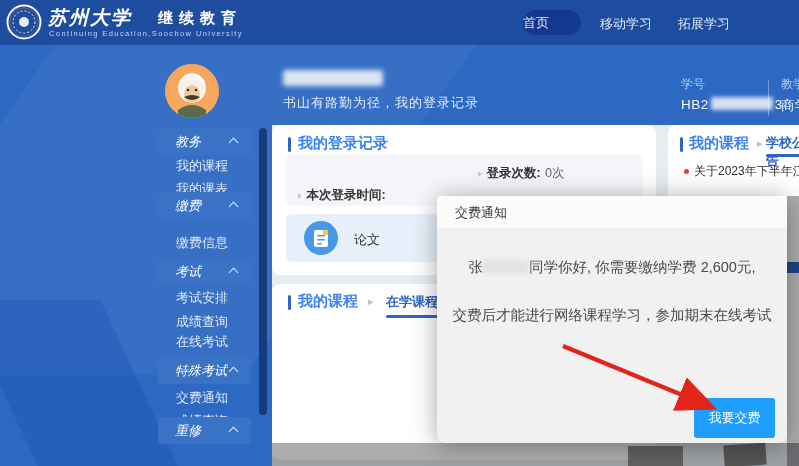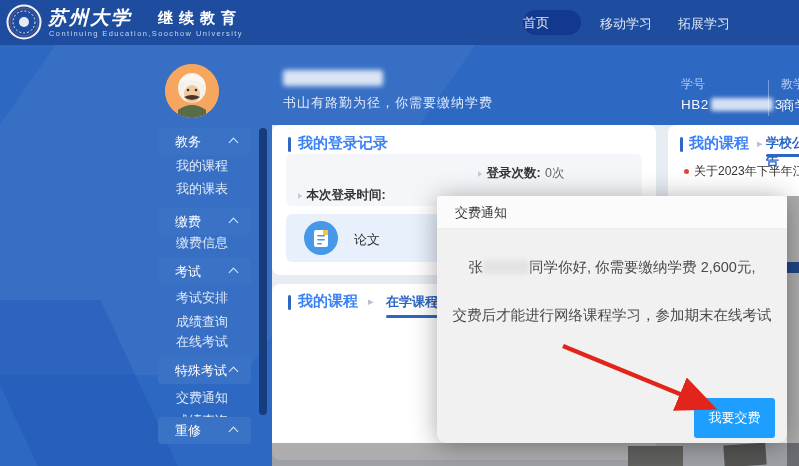--- a/index.html
+++ b/index.html
@@ -14,26 +14,26 @@
   .nav-pill{left:523px;top:10px;width:58px;height:25px;background:#12398e;border-radius:13px;color:#e5e5e5;font-size:13px;text-align:left;line-height:25px;cursor:pointer;}
   .nav-item{top:15px;color:#dbe5f6;font-size:13px;cursor:pointer;}
   
   .shape1{left:-60px;top:45px;width:420px;height:330px;background:rgba(255,255,255,0.05);transform:skewX(-35deg);}
   .shape2{left:0px;top:300px;width:140px;height:170px;background:rgba(30,80,180,0.35);transform:skewX(25deg);}
   
   .avatar{left:165px;top:64px;width:54px;height:54px;border-radius:50%;overflow:hidden;background:#f6a65f;}
   .name-blur{left:283px;top:70px;width:100px;height:16px;background:rgba(255,255,255,0.82);filter:blur(2.5px);border-radius:3px;}
   .motto{left:283px;top:94px;color:#dfeafb;font-size:13px;letter-spacing:1px;}
   .id-label{color:#b9cdeb;font-size:12px;}
-  .id-value{color:#f4f8ff;font-size:13.5px;letter-spacing:.5px;display:flex;align-items:center;gap:2px;}
+  .id-value{color:#f4f8ff;font-size:13.5px;letter-spacing:.5px;display:flex;gap:2px;}
   .id-blur{display:inline-block;width:62px;height:13px;background:rgba(255,255,255,0.8);filter:blur(2px);border-radius:2px;}
   .vdiv{left:768px;top:80px;width:1px;height:36px;background:rgba(255,255,255,0.35);}
   
   .sb-thumb{left:259px;top:128px;width:8px;height:287px;background:#173c7d;border-radius:4px;}
-  .sb-group{left:158px;width:93px;height:27px;background:#3a72c6;border-radius:4px;color:#fff;font-size:13px;line-height:27px;padding-left:17px;box-sizing:border-box;cursor:pointer;}
+  .sb-group{left:158px;width:93px;height:27px;background:#3a72c6;border-radius:4px;color:#fff;font-size:13px;line-height:27px;padding-left:17px;box-sizing:border-box;cursor:pointer;font-style:italic;}
   .caret{position:absolute;right:14px;top:11px;width:6px;height:6px;border-left:1.5px solid #dfe9f8;border-top:1.5px solid #dfe9f8;transform:rotate(45deg);}
   .sb-item{left:176px;color:#dfe9f8;font-size:13px;cursor:pointer;}
   
   .content-bg{left:272px;top:125px;width:527px;height:341px;background:#e7ecf3;}
   .card{background:#fff;border-radius:8px;}
   .hbar{width:3px;height:15px;background:#2f66c2;border-radius:2px;}
   .ctitle{font-size:15px;font-weight:bold;color:#3b82f6;}
   .chev{color:#b6bfce;font-size:11px;}
   .tab-active{font-size:13px;font-weight:bold;color:#2e66c4;cursor:pointer;}
   .tab-underline{height:3px;background:#2e66c4;border-radius:2px;}
@@ -89,42 +89,42 @@
       <path d="M13 46 Q27 36 41 46 L41 54 L13 54 Z" fill="#5a6b4a"></path>
       <ellipse cx="27" cy="24" rx="14" ry="15" fill="#f5f2ec"></ellipse>
       <ellipse cx="27" cy="30" rx="8" ry="9" fill="#f0c9a0"></ellipse>
       <path d="M19 33 Q27 29 35 33 Q27 39 19 33 Z" fill="#4a3528"></path>
       <circle cx="23" cy="26" r="1.3" fill="#333"></circle>
       <circle cx="31" cy="26" r="1.3" fill="#333"></circle>
       <path d="M14 18 Q20 8 34 12 Q40 14 40 22 Q34 16 27 16 Q19 16 14 18 Z" fill="#faf8f4"></path>
     </svg>
   </div>
   <div class="abs name-blur"></div>
-  <div class="abs motto">书山有路勤为径，你需要缴纳学费</div>
+  <div class="abs motto">书山有路勤为径，我的登录记录</div>
 
   <div class="abs id-label" style="left:681px;top:76px">学号</div>
   <div class="abs id-value" style="left:681px;top:97px">
     <span>HB2</span>
     <span class="id-blur"></span>
     <span>3</span>
   </div>
   <div class="abs vdiv"></div>
   <div class="abs id-label" style="left:781px;top:76px;white-space:nowrap">教学</div>
   <div class="abs id-value" style="left:781px;top:97px;white-space:nowrap">商学</div>
 
   <div class="abs sb-thumb"></div>
 
   <div class="abs sb-group" style="top:128px">
     <span>教务</span>
     <span class="caret"></span>
   </div>
   <div class="abs sb-item" style="top:157px">我的课程</div>
   <div class="abs sb-item" style="top:180px">我的课表</div>
 
-  <div class="abs sb-group" style="top:208px">
+  <div class="abs sb-group" style="top:192px">
     <span>缴费</span>
     <span class="caret"></span>
   </div>
   <div class="abs sb-item" style="top:234px">缴费信息</div>
 
   <div class="abs sb-group" style="top:258px">
     <span>考试</span>
     <span class="caret"></span>
   </div>
   <div class="abs sb-item" style="top:289px">考试安排</div>

